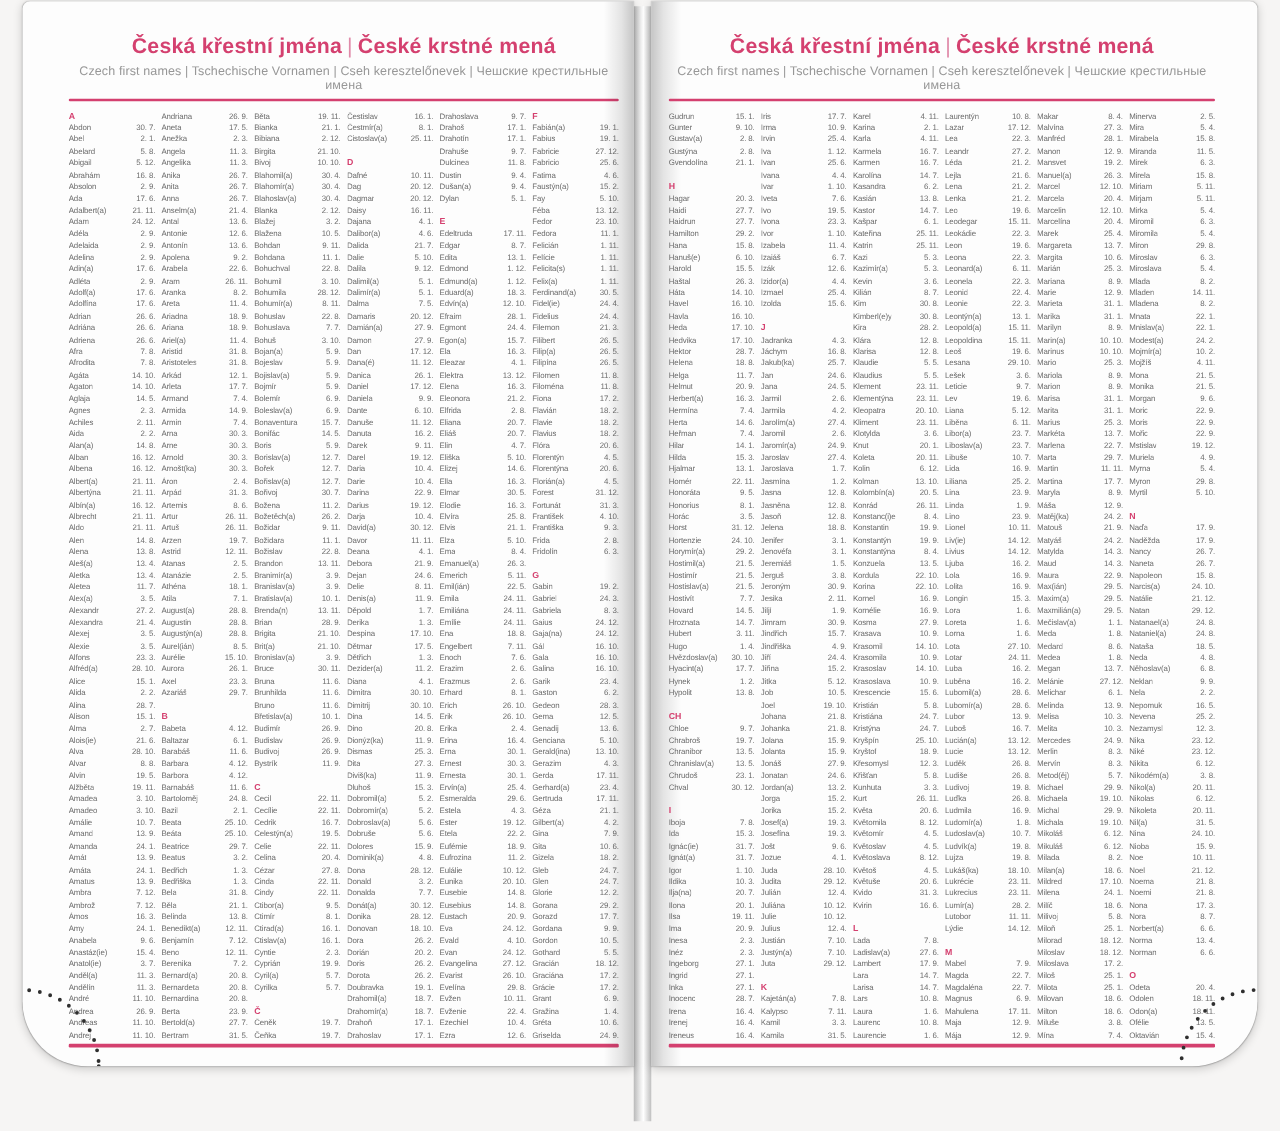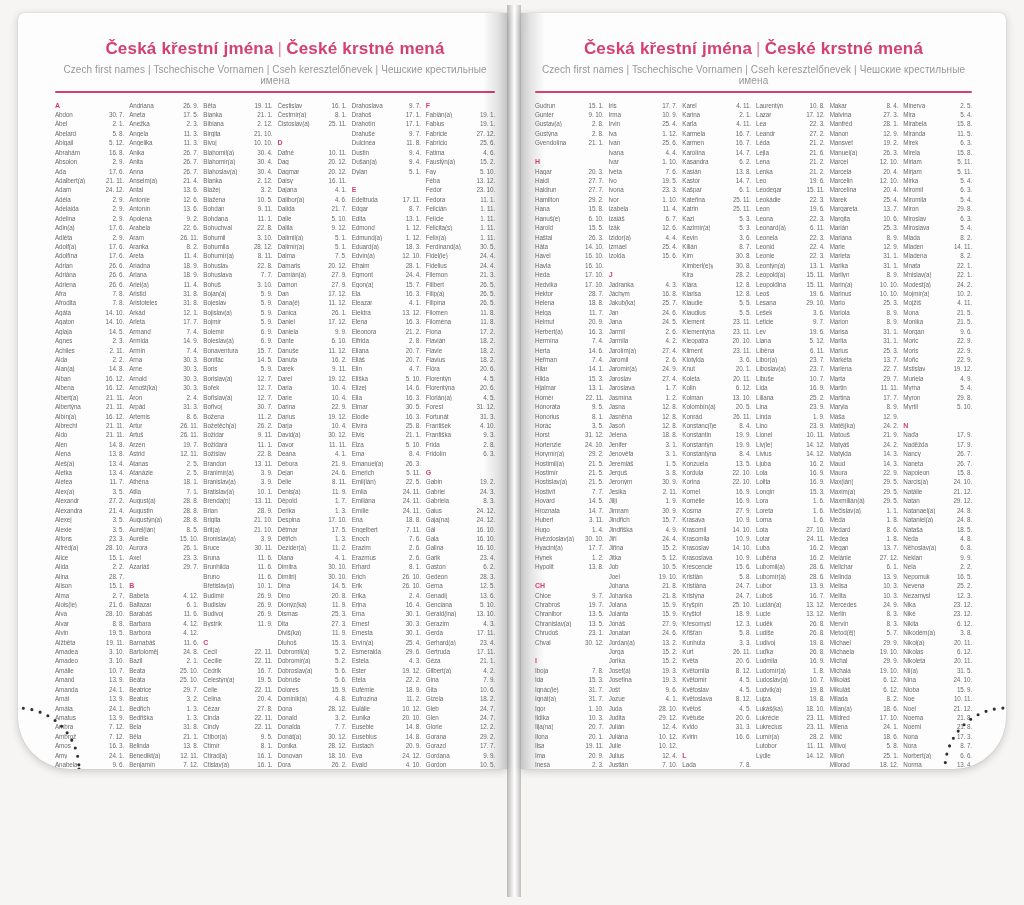--- a/index.html
+++ b/index.html
@@ -1,18 +1,18 @@
 <!DOCTYPE html>
 <html style="--accent: #d4406f; --accent_light: #e08aa9; --text: #6b6b6b; --subtitle: #979797; --dots: #2f2f2f;"><head>
 <meta charset="utf-8">
 <style>
   html,body{margin:0;padding:0;background:#f6f5f4;width:1024px;height:905px;overflow:hidden;
     font-family:"Liberation Sans","DejaVu Sans",sans-serif;}
   .spread{position:relative;width:1024px;height:905px;}
-  .page{position:absolute;top:13px;height:756px;background:#fdfdfd;overflow:hidden;
+  .page{position:absolute;top:1px;height:852px;background:#fdfdfd;overflow:hidden;
     box-shadow:0 2px 8px rgba(0,0,0,.18), 0 0 1px rgba(0,0,0,.25);}
   .page.left{left:18px;width:489px;border-radius:6px 0 0 52px;}
   .page.right{left:521px;width:485px;border-radius:0 6px 52px 0;}
   .page.left::after{content:"";position:absolute;top:0;right:0;width:24px;height:100%;
     background:linear-gradient(to right,rgba(0,0,0,0),rgba(0,0,0,.10) 60%,rgba(0,0,0,.22));}
   .page.right::before{content:"";position:absolute;top:0;left:0;width:24px;height:100%;
     background:linear-gradient(to left,rgba(0,0,0,0),rgba(0,0,0,.10) 60%,rgba(0,0,0,.22));}
   .spine{position:absolute;top:5px;left:507px;width:14px;height:892px;
     background:linear-gradient(to right,#b9b9b9,#eeeeee 40%,#ffffff 55%,#bfbfbf);}
   .inner{position:relative;height:100%;}

